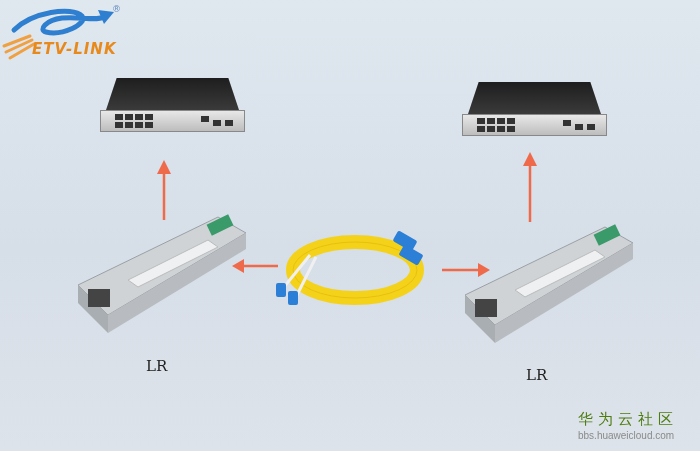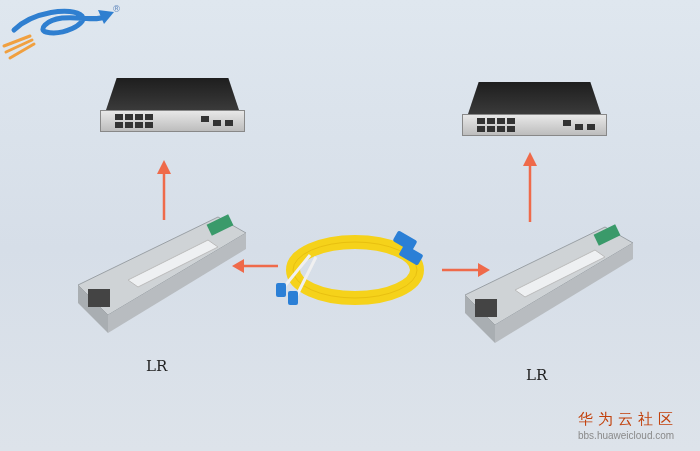--- a/index.html
+++ b/index.html
@@ -10,32 +10,33 @@
   .logo{left:2px;top:2px;width:130px;height:62px;}
   .logo-text{position:absolute;left:30px;top:38px;font-family:"DejaVu Sans",sans-serif;font-style:italic;font-weight:bold;font-size:15px;color:#e8891c;letter-spacing:1px;}
   .reg{position:absolute;left:110px;top:2px;font-size:9px;color:#6a8fc0;font-family:"DejaVu Sans",sans-serif;}
   .switch{width:145px;height:60px;}
   .sw-top{position:absolute;left:6px;top:0;width:133px;height:32px;background:linear-gradient(180deg,#1e1e1e,#3a3a3a);clip-path:polygon(8% 0,92% 0,100% 100%,0 100%);}
   .sw-front{position:absolute;left:0;top:32px;width:145px;height:22px;background:linear-gradient(180deg,#e8e8e8,#bdbdbd);border:1px solid #888;box-sizing:border-box;}
   .port{position:absolute;width:8px;height:6px;background:#333;}
   .sfp{width:190px;height:130px;}
   .label{font-size:15px;color:#222;}
   .center-label{font-size:15px;color:#1a1a1a;text-align:center;line-height:21px;}
-  .wm-cn{font-family:"DejaVu Sans",sans-serif;font-size:15px;color:#c2410c;letter-spacing:5px;}
+  .wm-cn{font-family:"DejaVu Sans",sans-serif;font-size:15px;color:#4d7c0f;letter-spacing:5px;}
   .wm-url{font-family:Liberation Sans, sans-serif;font-size:10px;color:#8a8a8a;}
 </style>
 </head>
 <body>
 
 <div class="abs logo">
   <svg width="130" height="62" viewBox="0 0 130 62">
     <path d="M12 28 C30 10, 70 4, 80 14 C86 22, 60 34, 44 30 C36 28, 44 18, 60 16 C78 14, 96 20, 104 14" fill="none" stroke="#2f7fd0" stroke-width="5" stroke-linecap="round"></path>
     <polygon points="96,8 112,10 102,22" fill="#2f7fd0"></polygon>
     <path d="M2 44 L28 34 M4 50 L30 38 M8 56 L32 42" stroke="#f0a040" stroke-width="3" stroke-linecap="round"></path>
   </svg>
+  <span class="logo-text">ETV-LINK</span>
   <span class="reg">®</span>
 </div>
 
 <div class="abs switch" style="left:100px;top:78px;">
   <div class="sw-top"></div>
   <div class="sw-front">
     <div class="port" style="left:14px;top:3px"></div>
       <div class="port" style="left:24px;top:3px"></div>
       <div class="port" style="left:34px;top:3px"></div>
       <div class="port" style="left:44px;top:3px"></div>

